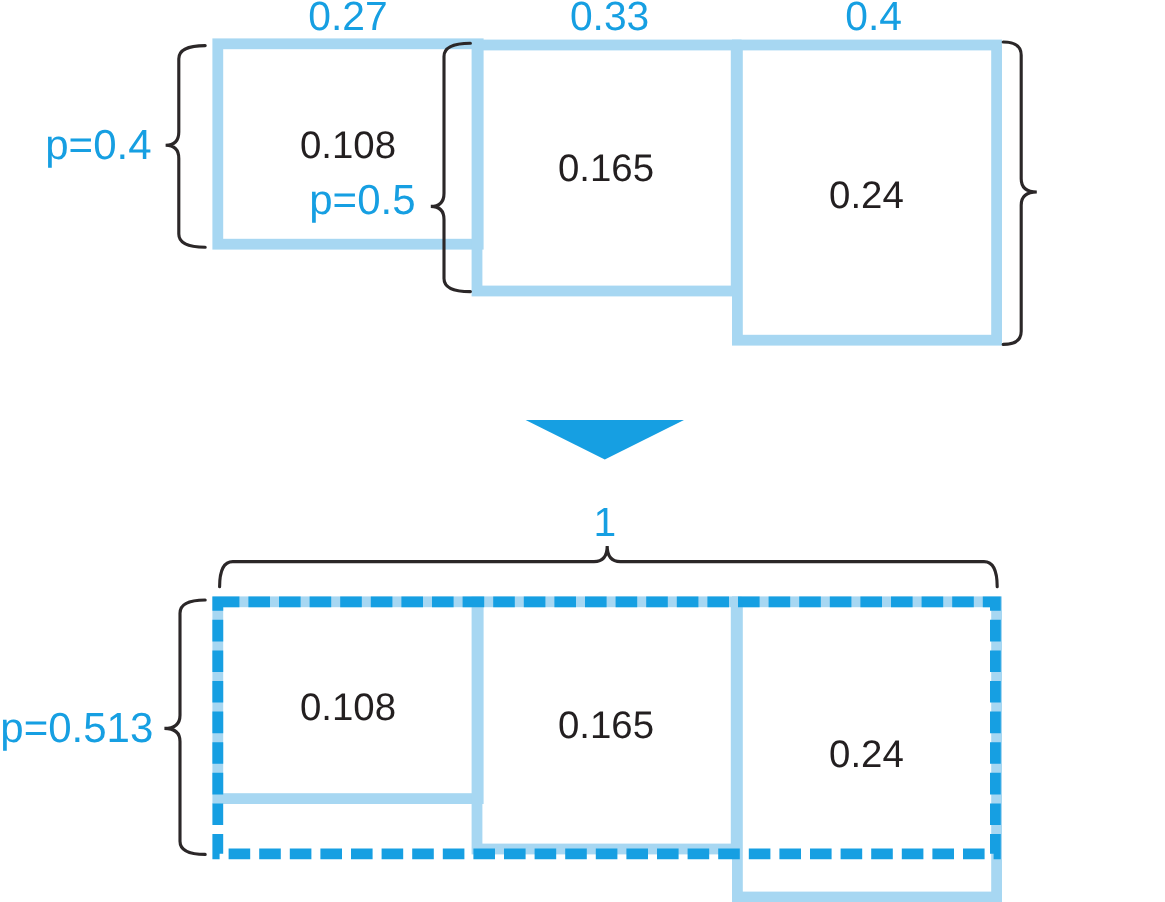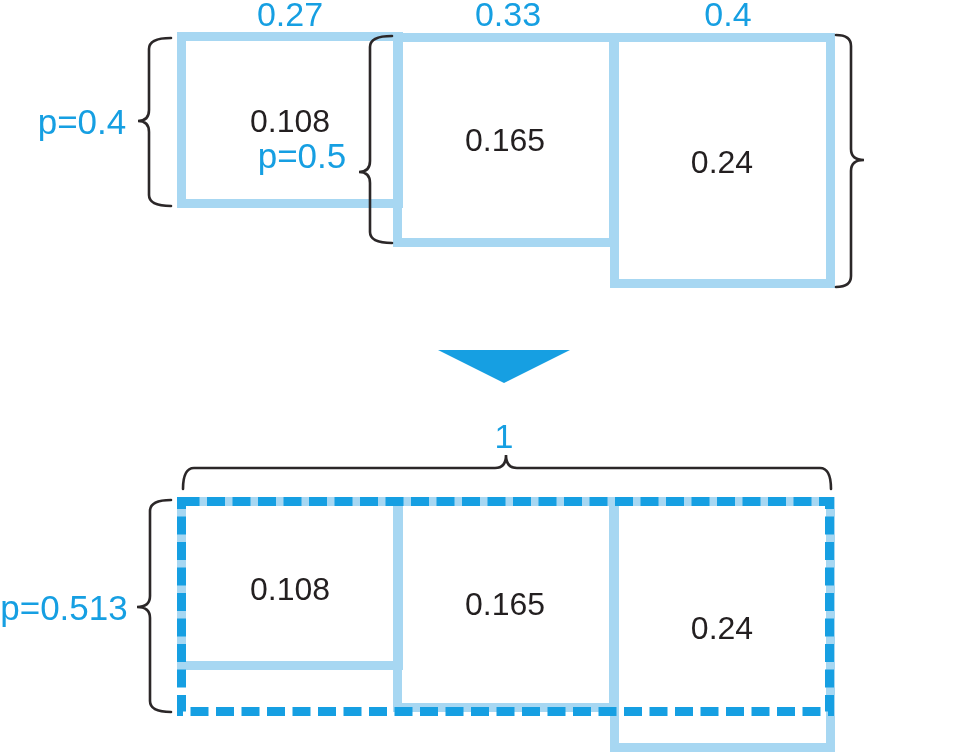--- a/index.html
+++ b/index.html
@@ -65,21 +65,21 @@
     <path class="brace" d="M 171,500 Q 150,500 150,511 L 150,596 Q 150,607 137,607 Q 150,607 150,618 L 150,701 Q 150,712 171,712"></path>
 
     <rect x="181.5" y="501.5" width="648" height="210" fill="none" stroke="#169FE2" stroke-width="9" stroke-dasharray="18 7.5"></rect>
   </svg>
 
   <div class="lbl wlbl" style="left:290px;top:14px;">0.27</div>
   <div class="lbl wlbl" style="left:508px;top:14px;">0.33</div>
   <div class="lbl wlbl" style="left:728px;top:14px;">0.4</div>
 
   <div class="lbl cyan" style="left:82px;top:121px;">p=0.4</div>
-  <div class="lbl cyan" style="left:302px;top:155px;">p=0.5</div>
+  <div class="lbl cyan" style="left:302px;top:167px;">p=0.5</div>
 
   <div class="lbl val" style="left:290px;top:121px;">0.108</div>
   <div class="lbl val" style="left:505px;top:140px;">0.165</div>
   <div class="lbl val" style="left:722px;top:162px;">0.24</div>
 
   <div class="lbl wlbl" style="left:504px;top:436px;">1</div>
   <div class="lbl cyan" style="left:64px;top:607px;">p=0.513</div>
 
   <div class="lbl val" style="left:290px;top:589px;">0.108</div>
   <div class="lbl val" style="left:505px;top:604px;">0.165</div>

